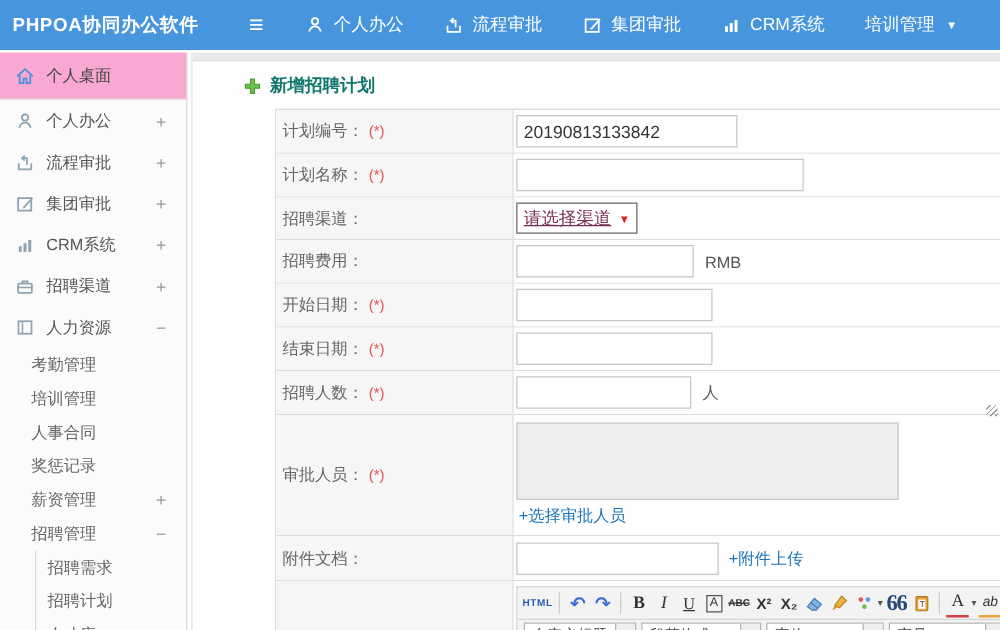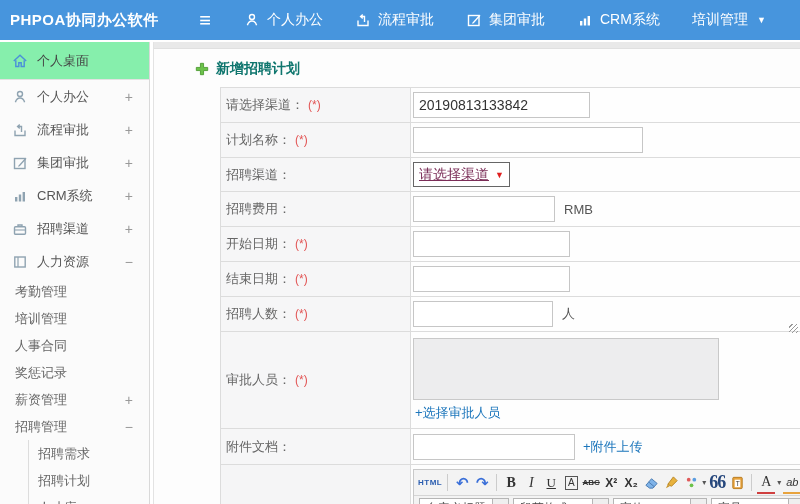--- a/index.html
+++ b/index.html
@@ -12,25 +12,25 @@
   .topbar{position:absolute;top:0;left:0;width:800px;height:40px;background:#4795dd;display:flex;align-items:center;color:#fff;z-index:5;}
   .logo{width:178px;padding-left:10px;font-size:15px;font-weight:bold;letter-spacing:.5px;white-space:nowrap;}
   .menu-toggle{width:34px;text-align:center;font-size:20px;cursor:pointer;margin-right:22px;}
   .topnav{display:flex;align-items:center;gap:32px;}
   .topnav-item{display:flex;align-items:center;gap:7px;font-size:14px;cursor:pointer;white-space:nowrap;}
   .topnav-item svg{width:16px;height:16px;display:block;}
   .top-caret{font-size:9px;margin-left:2px;}
   
   .sidebar{position:absolute;top:42px;left:0;width:149px;bottom:0;background:#fbfbfb;border-right:1px solid #d9d9d9;}
   .side-item{position:relative;height:33px;display:flex;align-items:center;padding-left:12px;gap:9px;color:#555;cursor:pointer;font-size:13px;}
-  .side-item.active{height:37px;background:#86efac;border-bottom:1px solid #e2e2e2;color:#444;}
+  .side-item.active{height:37px;background:#f9a8d4;border-bottom:1px solid #e2e2e2;color:#444;}
   .side-item svg{width:16px;height:16px;color:#8fa3b1;flex:0 0 16px;}
   .side-item.active svg{color:#4a90d9;}
   .expand{position:absolute;right:16px;top:50%;transform:translateY(-50%);color:#999;font-size:14px;}
-  .side-sub .side-item{height:27px;padding-left:15px;font-size:13px;color:#666;}
+  .side-sub .side-item{height:27px;padding-left:25px;font-size:13px;color:#666;}
   .side-sub2{margin-left:28px;border-left:1px solid #ddd;}
   .side-sub2 .side-item{height:27px;padding-left:9px;color:#666;}
   
   .content{position:absolute;top:42px;left:153px;width:647px;bottom:0;background:#fdfdfd;border-left:1px solid #e3e3e3;}
   .content-strip{height:6px;background:#e9e9e9;border-bottom:1px solid #e0e0e0;}
   .page-title{display:flex;align-items:center;gap:7px;padding:11px 0 9px 41px;}
   .page-title svg{width:14px;height:14px;}
   .title-text{color:#0f766e;font-weight:bold;font-size:14px;}
   
   .form-table{margin-left:66px;width:620px;border-top:1px solid #dcdcdc;border-left:1px solid #dcdcdc;background:#fff;}
@@ -221,21 +221,21 @@
     <svg viewBox="0 0 16 16">
         <path d="M6.2 1.5h3.6v4.7h4.7v3.6H9.8v4.7H6.2V9.8H1.5V6.2h4.7z" fill="#6cc24a" stroke="#4a9a30" stroke-width="1"></path>
       </svg>
     <span class="title-text">新增招聘计划</span>
   </div>
 
   <div class="form-table">
 
     <div class="form-row">
       <div class="form-label">
-        <span>请选择渠道：</span>
+        <span>计划编号：</span>
         <span class="req">(*)</span>
       </div>
       <div class="form-value">
         <input class="txt w165" value="20190813133842" style="">
       </div>
     </div>
 
     <div class="form-row">
       <div class="form-label">
         <span>计划名称：</span>

